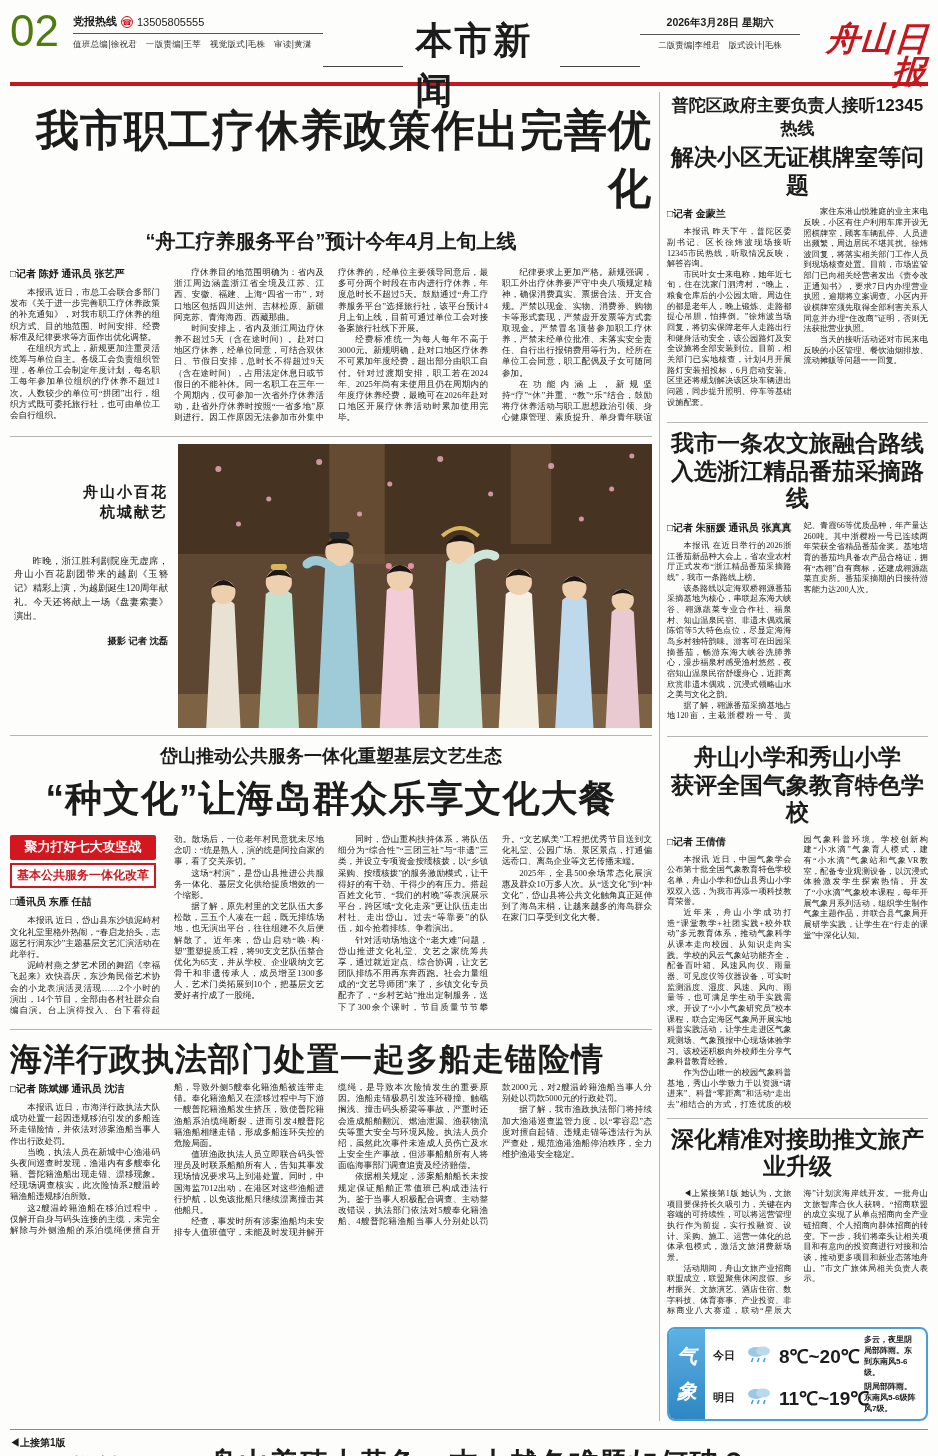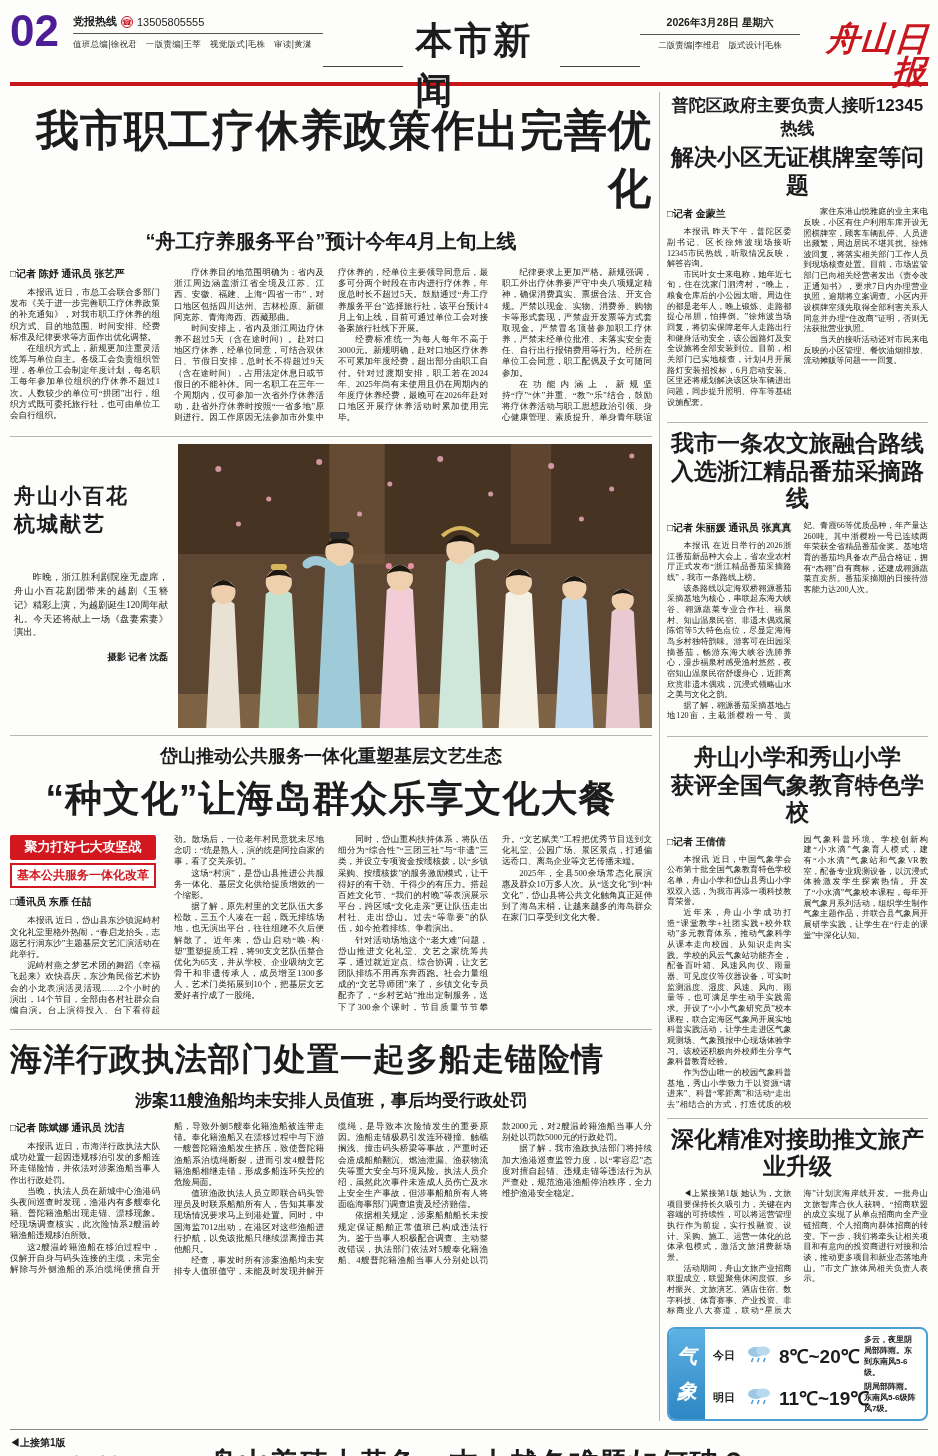--- a/index.html
+++ b/index.html
@@ -4,21 +4,21 @@
 <style>
   * { margin:0; padding:0; box-sizing:border-box; }
   html,body { background:#e8e8e6; }
   .page {
     width:938px; height:1456px; margin:0 auto; background:#fdfdfb;
     font-family:"Liberation Serif", serif; color:#1c1c1c;
     padding:8px 10px 0 10px; overflow:hidden; position:relative;
   }
   
   .hdr { display:flex; align-items:flex-start; height:66px; margin-top:2px; }
-  .hdr-pagenum { font-family:"Liberation Sans",sans-serif; font-weight:700; font-size:44px; color:#4c1d95; line-height:0.95; margin-right:14px; }
+  .hdr-pagenum { font-family:"Liberation Sans",sans-serif; font-weight:400; font-size:44px; color:#4d7c0f; line-height:0.95; margin-right:14px; }
   .hdr-leftinfo { width:250px; padding-top:4px; }
   .hdr-hotline { display:flex; align-items:center; gap:4px; font-family:"Liberation Sans",sans-serif;
     font-size:11px; border-bottom:1px solid #555; padding-bottom:4px; }
   .hdr-hotline .hl-label { font-weight:800; }
   .phone-ico { display:inline-block; width:12px; height:12px; border:1px solid #c9161d; border-radius:50%;
     color:#c9161d; font-size:8px; line-height:11px; text-align:center; }
   .hdr-staff { font-size:8.5px; color:#333; padding-top:5px; letter-spacing:0.3px; font-family:"Liberation Sans",sans-serif;}
   .hdr-center { flex:1; display:flex; align-items:center; justify-content:center; gap:12px; padding-top:6px;}
   .hdr-center .hline { width:95px; height:1px; background:#444; }
   .hdr-section-title { font-family:"Liberation Sans",sans-serif; font-weight:900; font-size:37px; letter-spacing:2px; }
@@ -44,21 +44,21 @@
   p.byline { text-indent:0; font-weight:700; font-size:10px; margin-bottom:7px; font-family:"Liberation Sans",sans-serif;}
 
   
   .a1-title { text-align:right; font-family:"Liberation Sans",sans-serif; font-weight:900; font-size:43px; letter-spacing:1px; margin-top:10px;}
   .a1-sub { text-align:center; font-family:"Liberation Sans",sans-serif; font-weight:600; font-size:20px; margin:10px 0 12px;}
   .a1-body { font-size:8.6px; line-height:1.3; height:162px; }
 
   
   .photo-row { display:flex; margin-top:4px; height:284px; }
   .photo-caption { width:168px; padding:38px 10px 0 4px; }
-  .pc-title { text-align:left; font-size:21px; font-weight:600; line-height:1.35; letter-spacing:2px;}
+  .pc-title { text-align:right; font-size:15px; font-weight:600; line-height:1.35; letter-spacing:2px;}
   .pc-text { font-size:9.3px; line-height:1.5; text-align:justify; text-indent:2em; margin-top:32px;}
   .pc-credit { font-size:9.3px; text-align:right; margin-top:11px; font-weight:600;}
   .photo-frame { flex:1; }
   .photo-frame svg { display:block; width:100%; height:100%; }
 
   
   .a2-kicker { text-align:center; font-family:"Liberation Sans",sans-serif; font-weight:600; font-size:18px; margin-top:8px;}
   .a2-title { text-align:center; font-family:"Liberation Sans",sans-serif; font-weight:900; font-size:37px; margin:6px 0 10px; letter-spacing:1px;}
   .a2-body { font-size:8.6px; line-height:1.3; height:188px; }
   .badge { break-inside:avoid; margin:1px 4px 7px 0; font-family:"Liberation Sans",sans-serif; }
@@ -246,21 +246,20 @@
               <p>针对活动场地这个“老大难”问题，岱山推进文化礼堂、文艺之家统筹共享，通过就近定点、综合协调，让文艺团队排练不用再东奔西跑。社会力量组成的“文艺导师团”来了，乡镇文化专员配齐了，“乡村艺站”推出定制服务，送下了300余个课时，节目质量节节攀升。“文艺赋美”工程把优秀节目送到文化礼堂、公园广场、景区景点，打通偏远岙口、离岛企业等文艺传播末端。</p>
               <p>2025年，全县500余场常态化展演惠及群众10万多人次。从“送文化”到“种文化”，岱山县将公共文化触角真正延伸到了海岛末梢，让越来越多的海岛群众在家门口享受到文化大餐。</p>
             </div>
         </div>
       </article>
 
       <hr class="sep">
 
       <article>
         <h1 class="a3-title">海洋行政执法部门处置一起多船走锚险情</h1>
-        <h2 class="a3-sub">涉案11艘渔船均未安排人员值班，事后均受行政处罚</h2>
         <div class="body-cols cols4 a3-body">
           <p class="byline">□记者 陈斌娜 通讯员 沈洁</p>
           <div>
               <p>本报讯 近日，市海洋行政执法大队成功处置一起因违规移泊引发的多船连环走锚险情，并依法对涉案渔船当事人作出行政处罚。</p>
               <p>当晚，执法人员在新城中心渔港码头夜间巡查时发现，渔港内有多艘奉化籍、普陀籍渔船出现走锚、漂移现象。经现场调查核实，此次险情系2艘温岭籍渔船违规移泊所致。</p>
               <p>这2艘温岭籍渔船在移泊过程中，仅解开自身与码头连接的主缆，未完全解除与外侧渔船的系泊缆绳便擅自开船，导致外侧5艘奉化籍渔船被连带走锚。奉化籍渔船又在漂移过程中与下游一艘普陀籍渔船发生挤压，致使普陀籍渔船系泊缆绳断裂，进而引发4艘普陀籍渔船相继走锚，形成多船连环失控的危险局面。</p>
               <p>值班渔政执法人员立即联合码头管理员及时联系船舶所有人，告知其事发现场情况要求马上到港处置。同时，中国海监7012出动，在港区对这些渔船进行护航，以免该批船只继续漂离撞击其他船只。</p>
               <p>经查，事发时所有涉案渔船均未安排专人值班值守，未能及时发现并解开缆绳，是导致本次险情发生的重要原因。渔船走锚极易引发连环碰撞、触礁搁浅、撞击码头桥梁等事故，严重时还会造成船舶翻沉、燃油泄漏、渔获物流失等重大安全与环境风险。执法人员介绍，虽然此次事件未造成人员伤亡及水上安全生产事故，但涉事船舶所有人将面临海事部门调查追责及经济赔偿。</p>
               <p>依据相关规定，涉案船舶船长未按规定保证船舶正常值班已构成违法行为。鉴于当事人积极配合调查、主动整改错误，执法部门依法对5艘奉化籍渔船、4艘普陀籍渔船当事人分别处以罚款2000元，对2艘温岭籍渔船当事人分别处以罚款5000元的行政处罚。</p>
               <p>据了解，我市渔政执法部门将持续加大渔港巡查监管力度，以“零容忍”态度对擅自起锚、违规走锚等违法行为从严查处，规范渔港渔船停泊秩序，全力维护渔港安全稳定。</p>

